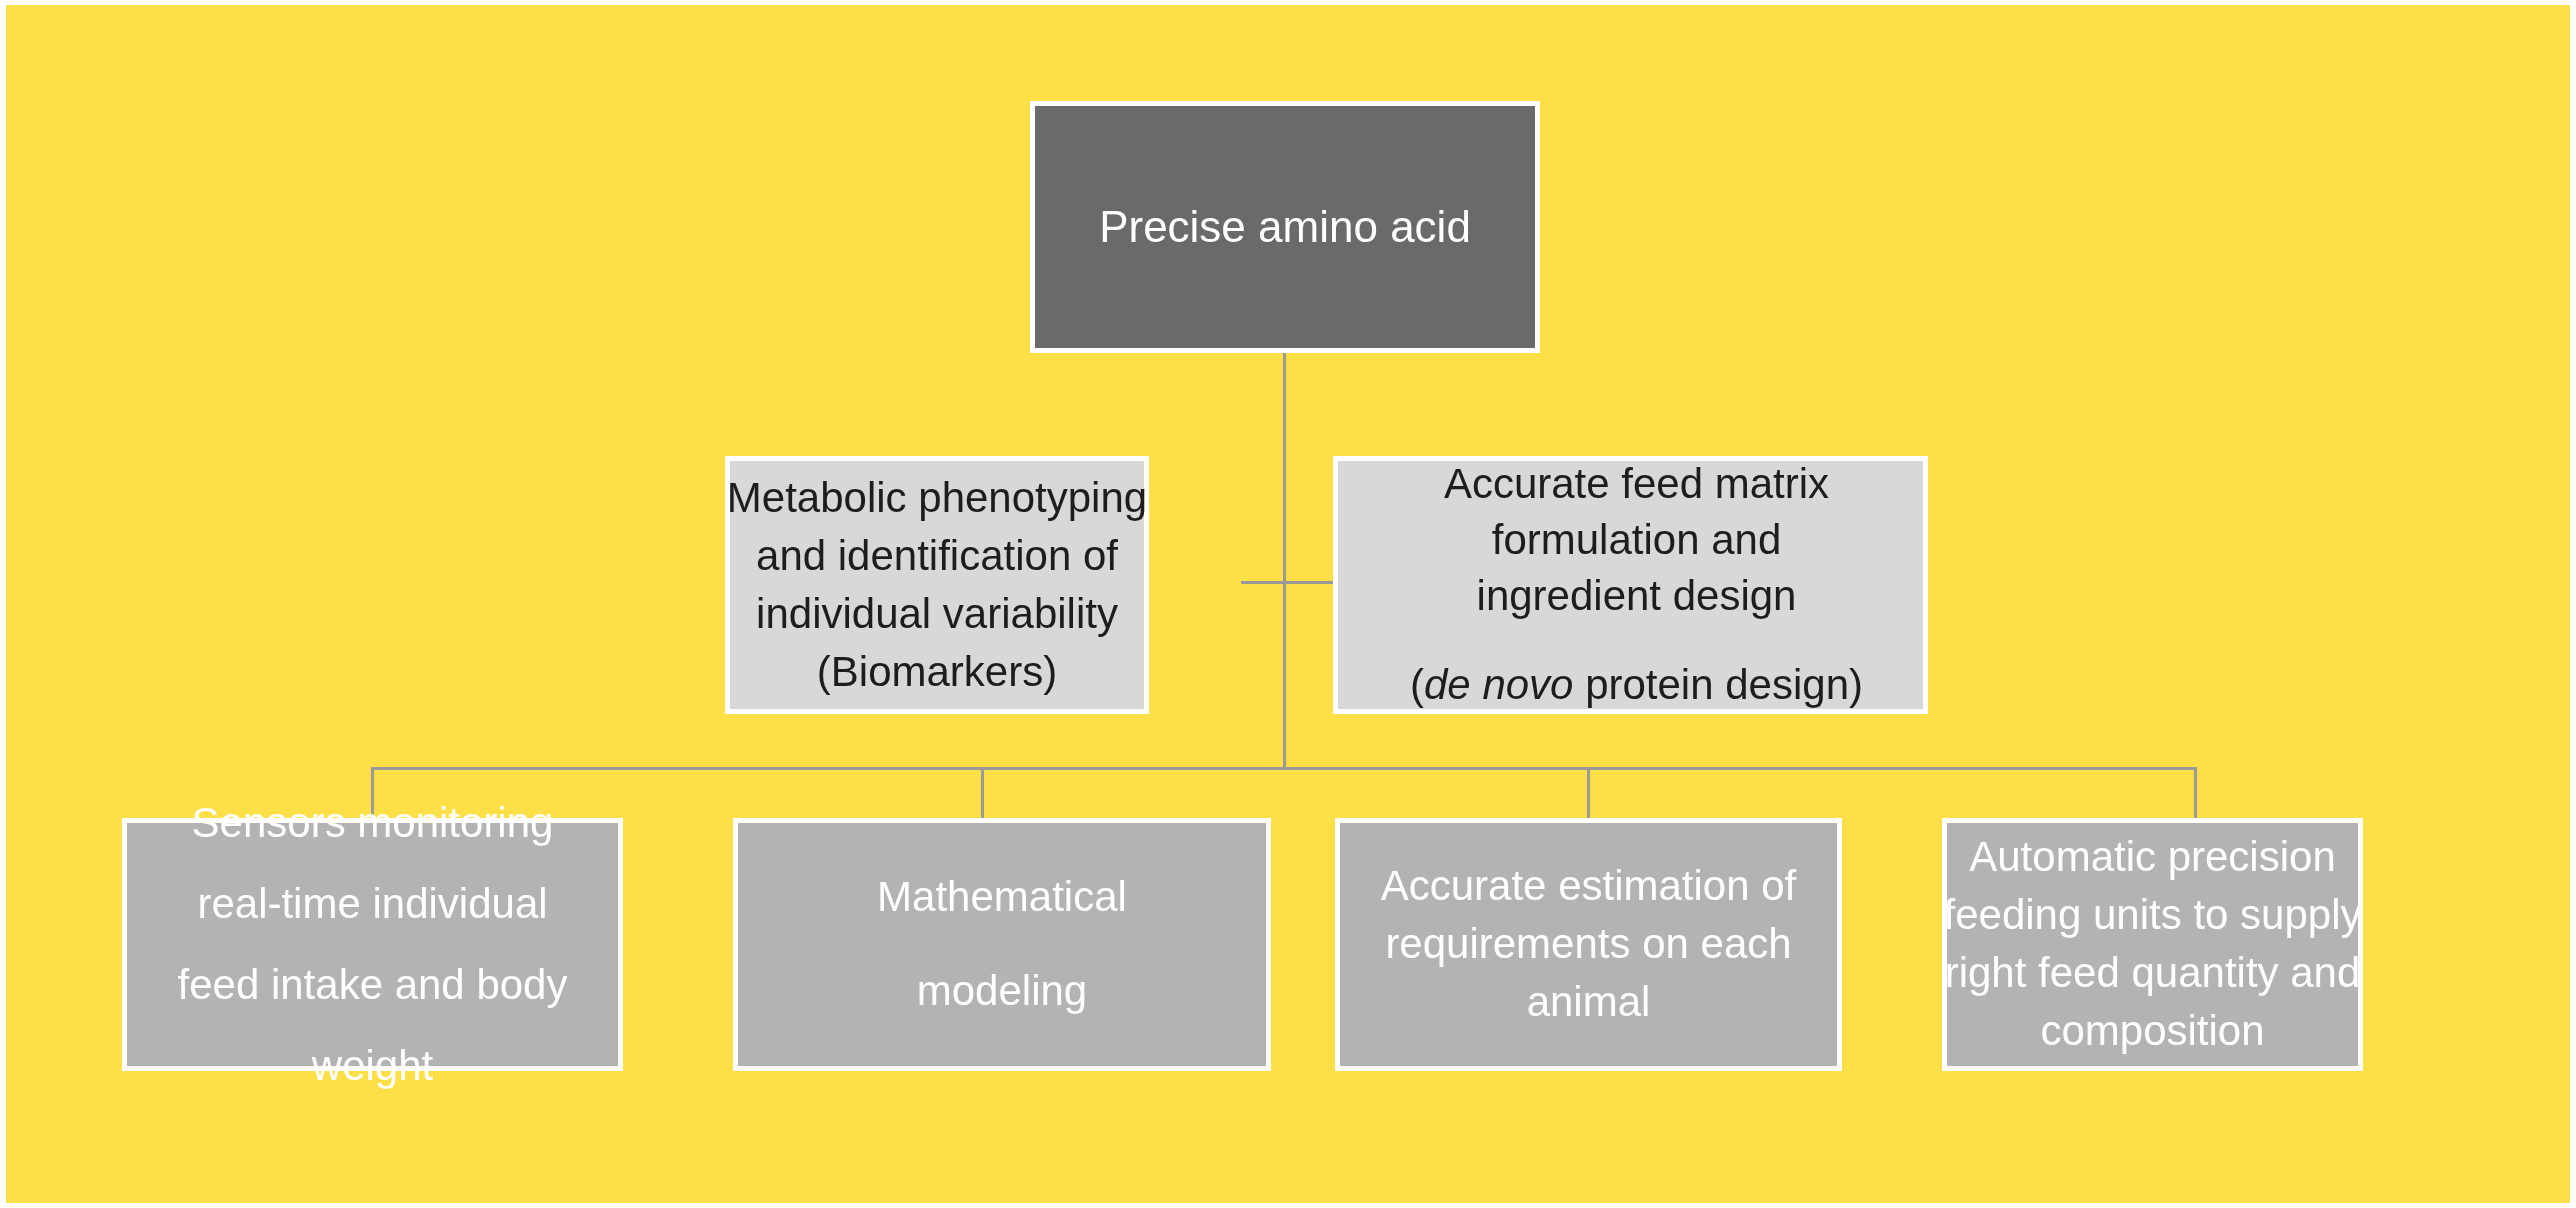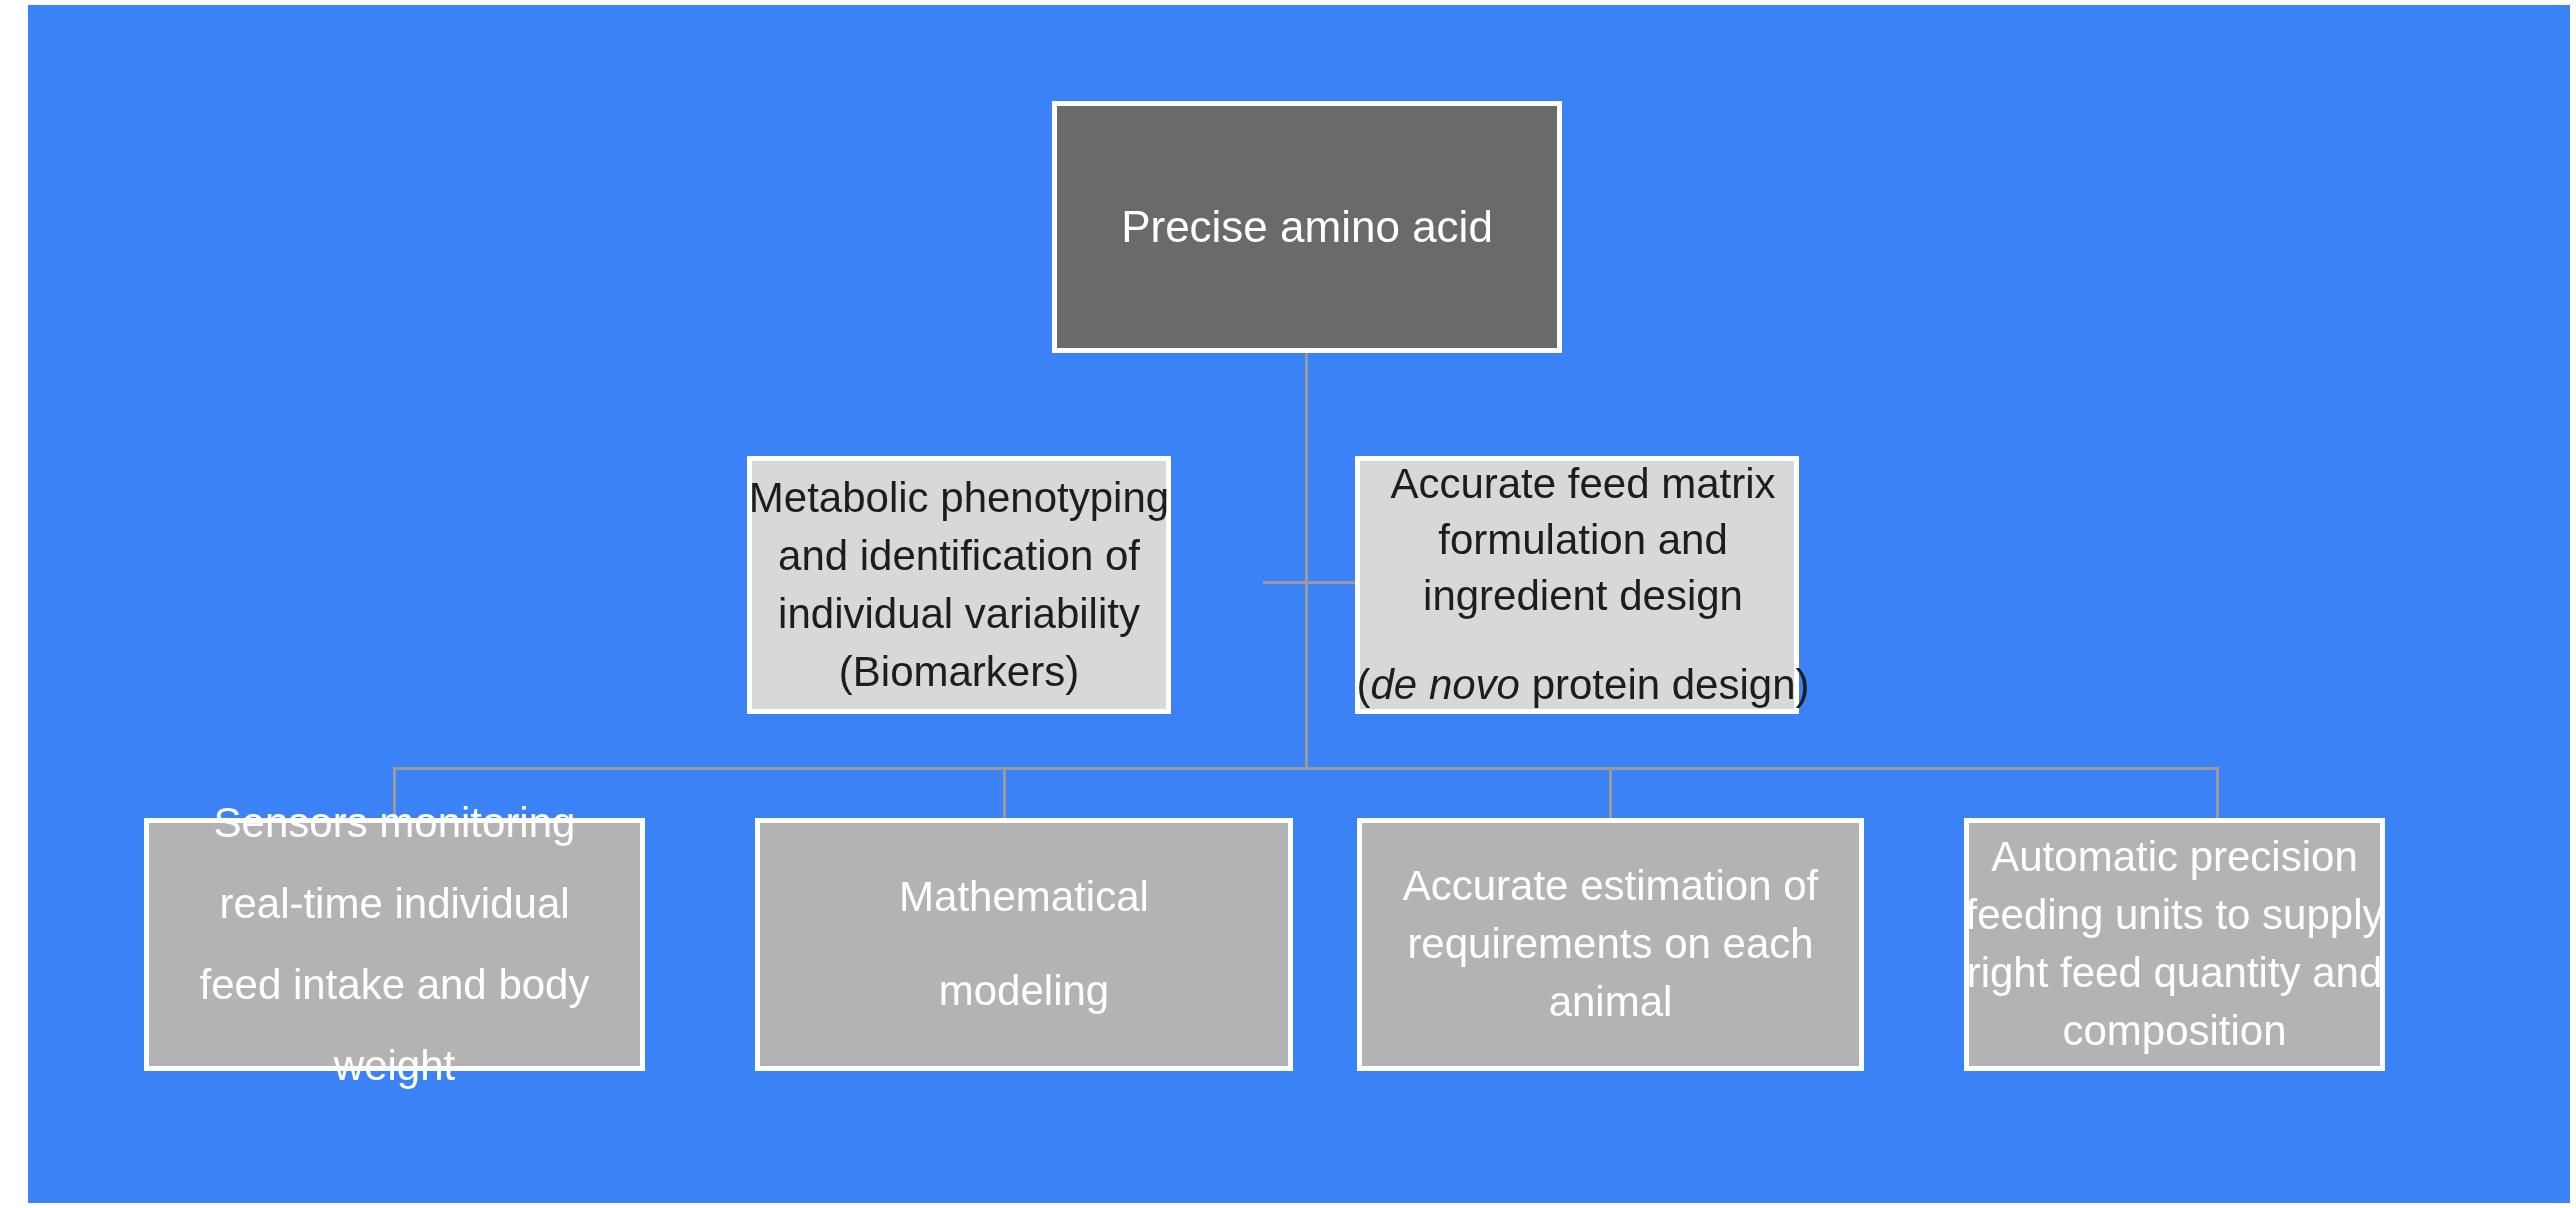--- a/index.html
+++ b/index.html
@@ -14,22 +14,21 @@
     background: #ffffff;
     overflow: hidden;
     font-family: "Liberation Sans", sans-serif;
   }
   #canvas {
     position: absolute;
     left: 6px;
     top: 4.6px;
     right: 6px;
     bottom: 4.6px;
-    background: #3b82f6;
-    margin-left: 22px;
+    background: #fde047;
   }
   .box {
     position: absolute;
     box-sizing: border-box;
     border: 5.3px solid #ffffff;
     display: flex;
     flex-direction: column;
     justify-content: center;
     align-items: center;
     text-align: center;
@@ -43,21 +42,21 @@
     font-size: 44px;
     line-height: 61px;
   }
   .box.mid {
     background: #d8d8d8;
     color: #1d1d1d;
     font-size: 42px;
     line-height: 58px;
   }
   .box.mid-left  { left: 719px;  top: 451px; width: 424px; height: 258px; }
-  .box.mid-right { left: 1327px; top: 451px; width: 444px; height: 258px; line-height: 56px; padding-left: 12px; }
+  .box.mid-right { left: 1327px; top: 451px; width: 595px; height: 258px; line-height: 56px; padding-left: 12px; }
   .box.mid-right .para-gap { margin-top: 33px; }
 
   .box.bottom {
     top: 813px; height: 253px;
     background: #b3b3b3;
     color: #ffffff;
     font-size: 42px;
     line-height: 58px;
   }
   .box.b1 { left: 116px;  width: 501px; gap: 23px; }

